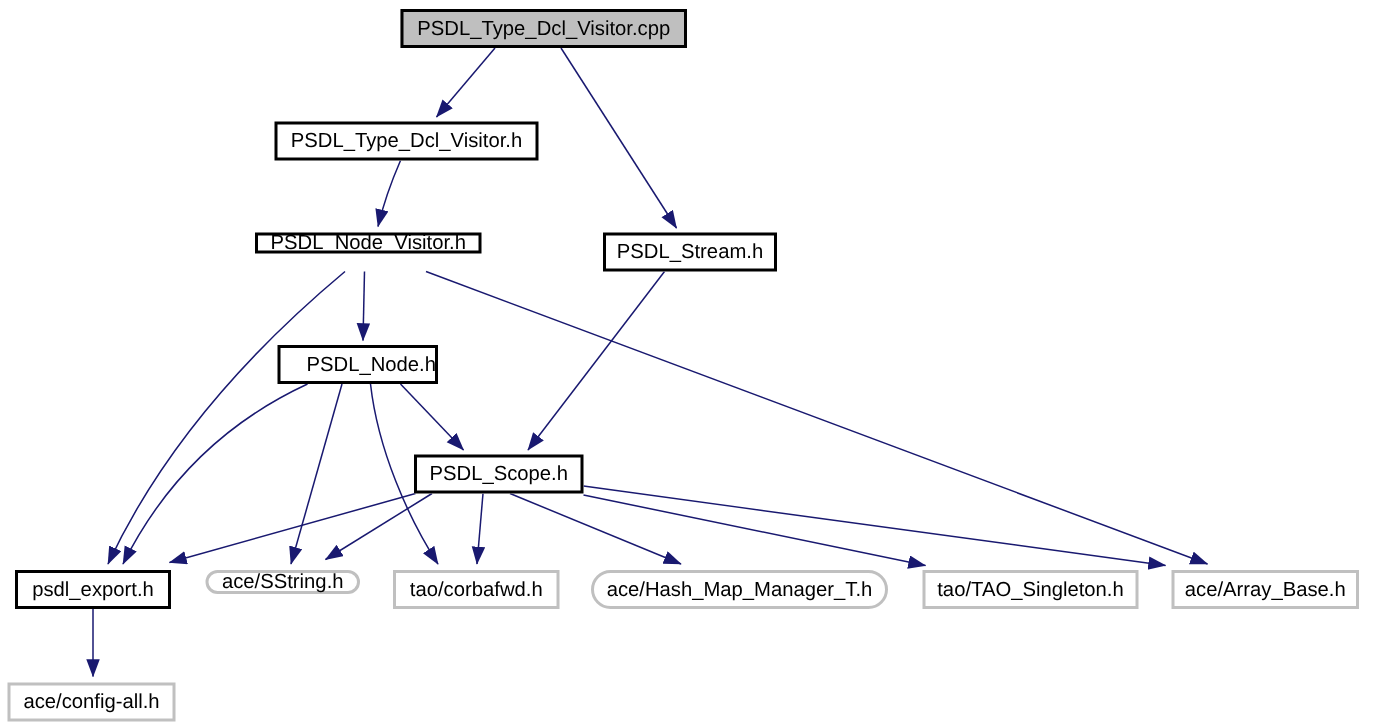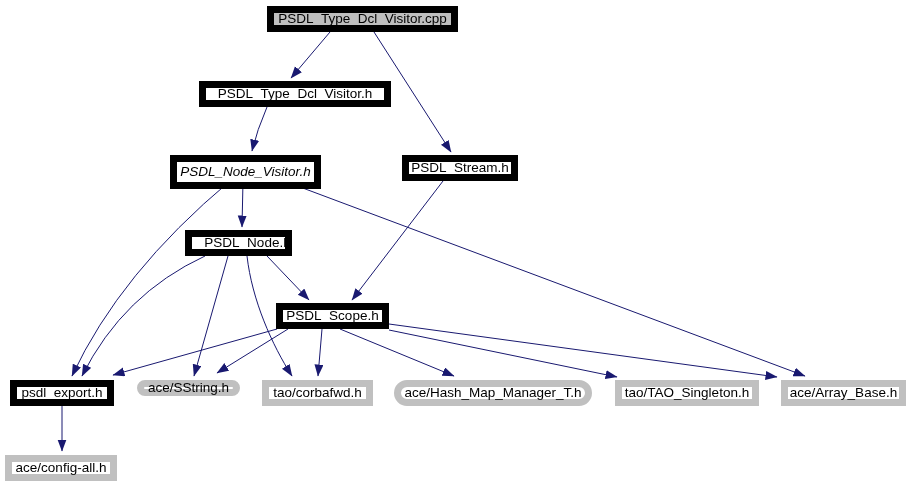--- a/index.html
+++ b/index.html
@@ -11,21 +11,21 @@
     overflow:hidden;
   }
   .edge-layer{
     position:absolute;left:0;top:0;width:917px;height:485px;
   }
   .node{
     position:absolute;
     box-sizing:border-box;
     display:flex;align-items:center;justify-content:center;
     background:#ffffff;
-    border:7px solid #14532d;
+    border:2px solid #14532d;
     font-size:13.5px;
     color:#000;
     white-space:nowrap;
     cursor:default;
   }
   .node.source{background:#bfbfbf;border-color:#000000;}
   .node.internal{background:#ffffff;border-color:#000000;}
   .node.external{background:#ffffff;border-color:#c0c0c0;}
   .node span{display:block;line-height:1;}
 </style>
@@ -57,24 +57,24 @@
         <path d="M340,329 L454,376" fill="none" stroke="#191970" stroke-width="1" marker-end="url(#arrowhead)"></path>
         <path d="M389,330 L617,377" fill="none" stroke="#191970" stroke-width="1" marker-end="url(#arrowhead)"></path>
         <path d="M389,324 L777,377" fill="none" stroke="#191970" stroke-width="1" marker-end="url(#arrowhead)"></path>
         <path d="M62,406 L62,451" fill="none" stroke="#191970" stroke-width="1" marker-end="url(#arrowhead)"></path>
       </g>
   </svg>
   <div id="node-layer">
       <div class="node source" style="left: 267px; top: 6px; width: 191px; height: 26px;">
         <span>PSDL_Type_Dcl_Visitor.cpp</span>
       </div>
-      <div class="node internal" style="left: 183px; top: 81px; width: 192px; height: 26px; margin-left: 16px;">
+      <div class="node internal" style="left: 183px; top: 81px; width: 176px; height: 26px;">
         <span>PSDL_Type_Dcl_Visitor.h</span>
       </div>
-      <div class="node internal" style="left: 170px; top: 155px; width: 151px; height: 34px; font-style: italic;">
+      <div class="node internal" style="left: 170px; top: 155px; width: 151px; height: 14px;">
         <span>PSDL_Node_Visitor.h</span>
       </div>
       <div class="node internal" style="left: 402px; top: 155px; width: 116px; height: 26px;">
         <span>PSDL_Stream.h</span>
       </div>
       <div class="node internal" style="left: 185px; top: 230px; width: 107px; height: 26px; padding-left: 18px;">
         <span>PSDL_Node.h</span>
       </div>
       <div class="node internal" style="left: 276px; top: 303px; width: 113px; height: 26px; align-items: center;">
         <span>PSDL_Scope.h</span>

